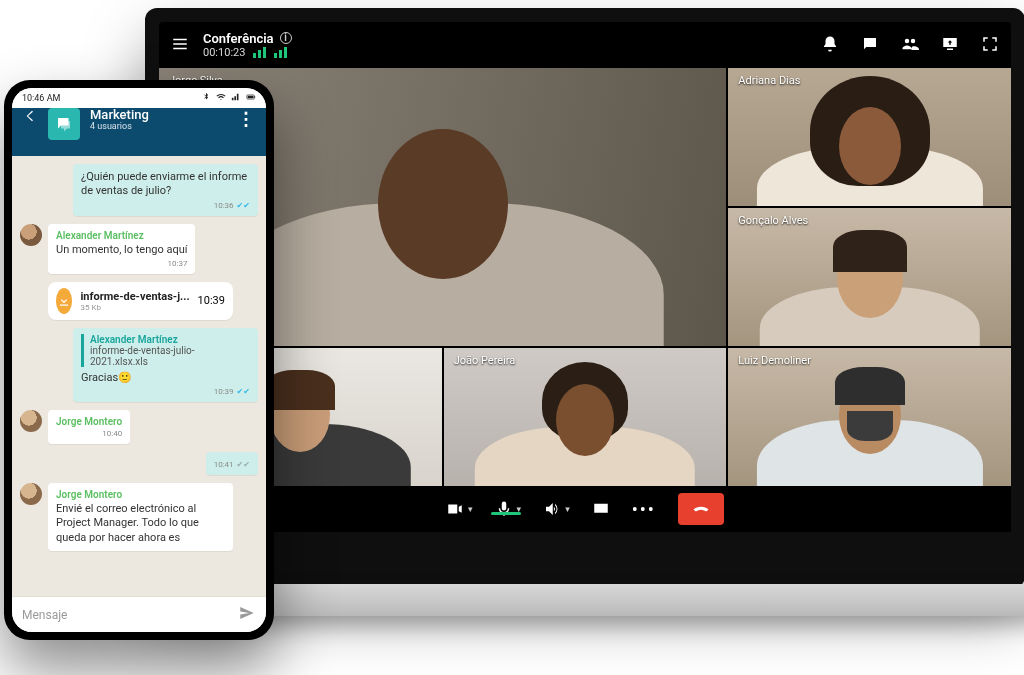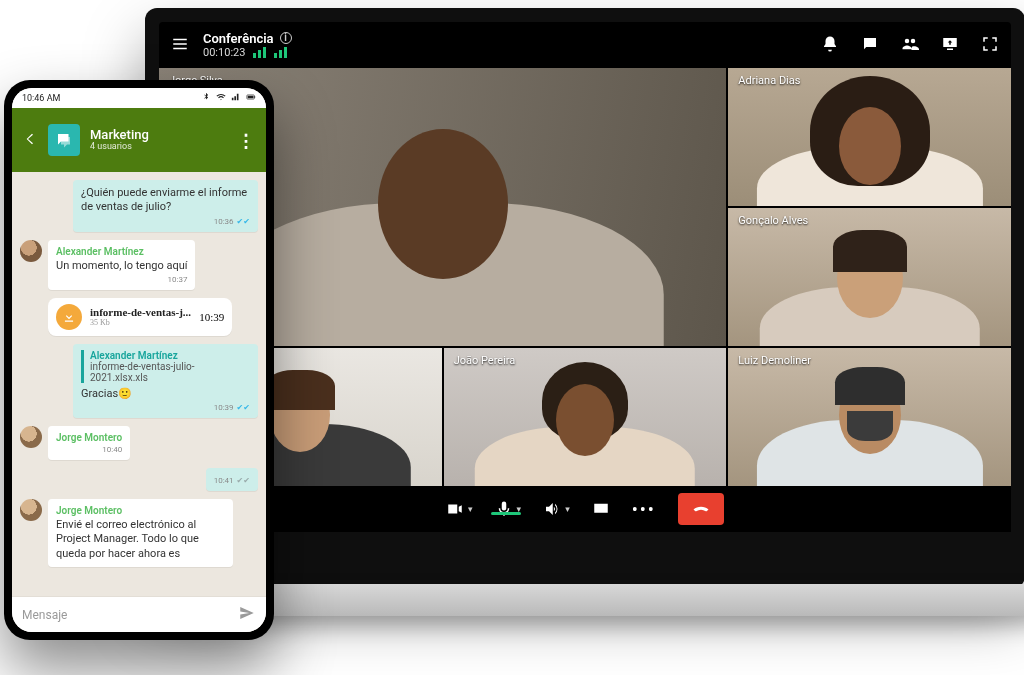--- a/index.html
+++ b/index.html
@@ -160,25 +160,25 @@
     display: flex;
     align-items: center;
     padding: 0 10px;
     font-size: 9px;
     color: #222;
   }
   .statusbar .right { margin-left: auto; display: flex; gap: 5px; align-items: center; }
   .statusbar svg { width: 10px; height: 10px; }
 
   .chat-header {
-    background: #4d7c0f;
+    background: #0c4a6e;
     color: #fff;
-    height: 64px;
-    display: flex;
-    align-items: center;
+    height: 48px;
+    display: flex;
+    align-items: flex-start;
     padding: 0 10px;
     gap: 10px;
   }
   .chat-header .back svg { width: 16px; height: 16px; }
   .chat-avatar {
     width: 32px; height: 32px; background: #2ab7af;
     border-radius: 4px;
     display: flex; align-items: center; justify-content: center;
   }
   .chat-avatar svg { width: 18px; height: 18px; fill: #fff; }
@@ -222,21 +222,20 @@
   .bubble .quote .qname { color: #18a59c; font-weight: 600; }
   .bubble .text { font-size: 11px; line-height: 1.3; }
   .bubble .meta { font-size: 8px; color: #8a8a8a; text-align: right; margin-top: 2px; display: flex; gap: 3px; justify-content: flex-end; align-items: center; }
   .tick { color: #35b7e8; }
   .tick.grey { color: #9aa; }
 
   .file-bubble {
     display: flex; gap: 8px; align-items: center;
     background: #fff; border-radius: 8px; padding: 6px 8px; max-width: 185px;
     box-shadow: 0 1px 0 rgba(0,0,0,.06);
-    font-family: Liberation Serif, serif;
   }
   .file-icon {
     width: 26px; height: 26px; border-radius: 50%;
     background: #f4a93b; display: flex; align-items: center; justify-content: center;
   }
   .file-icon svg { width: 14px; height: 14px; fill: #fff; }
   .file-name { font-size: 11px; font-weight: 700; color: #222; max-width: 120px; overflow: hidden; text-overflow: ellipsis; white-space: nowrap;}
   .file-sub { font-size: 8px; color: #999; }
 
   .chat-input {

